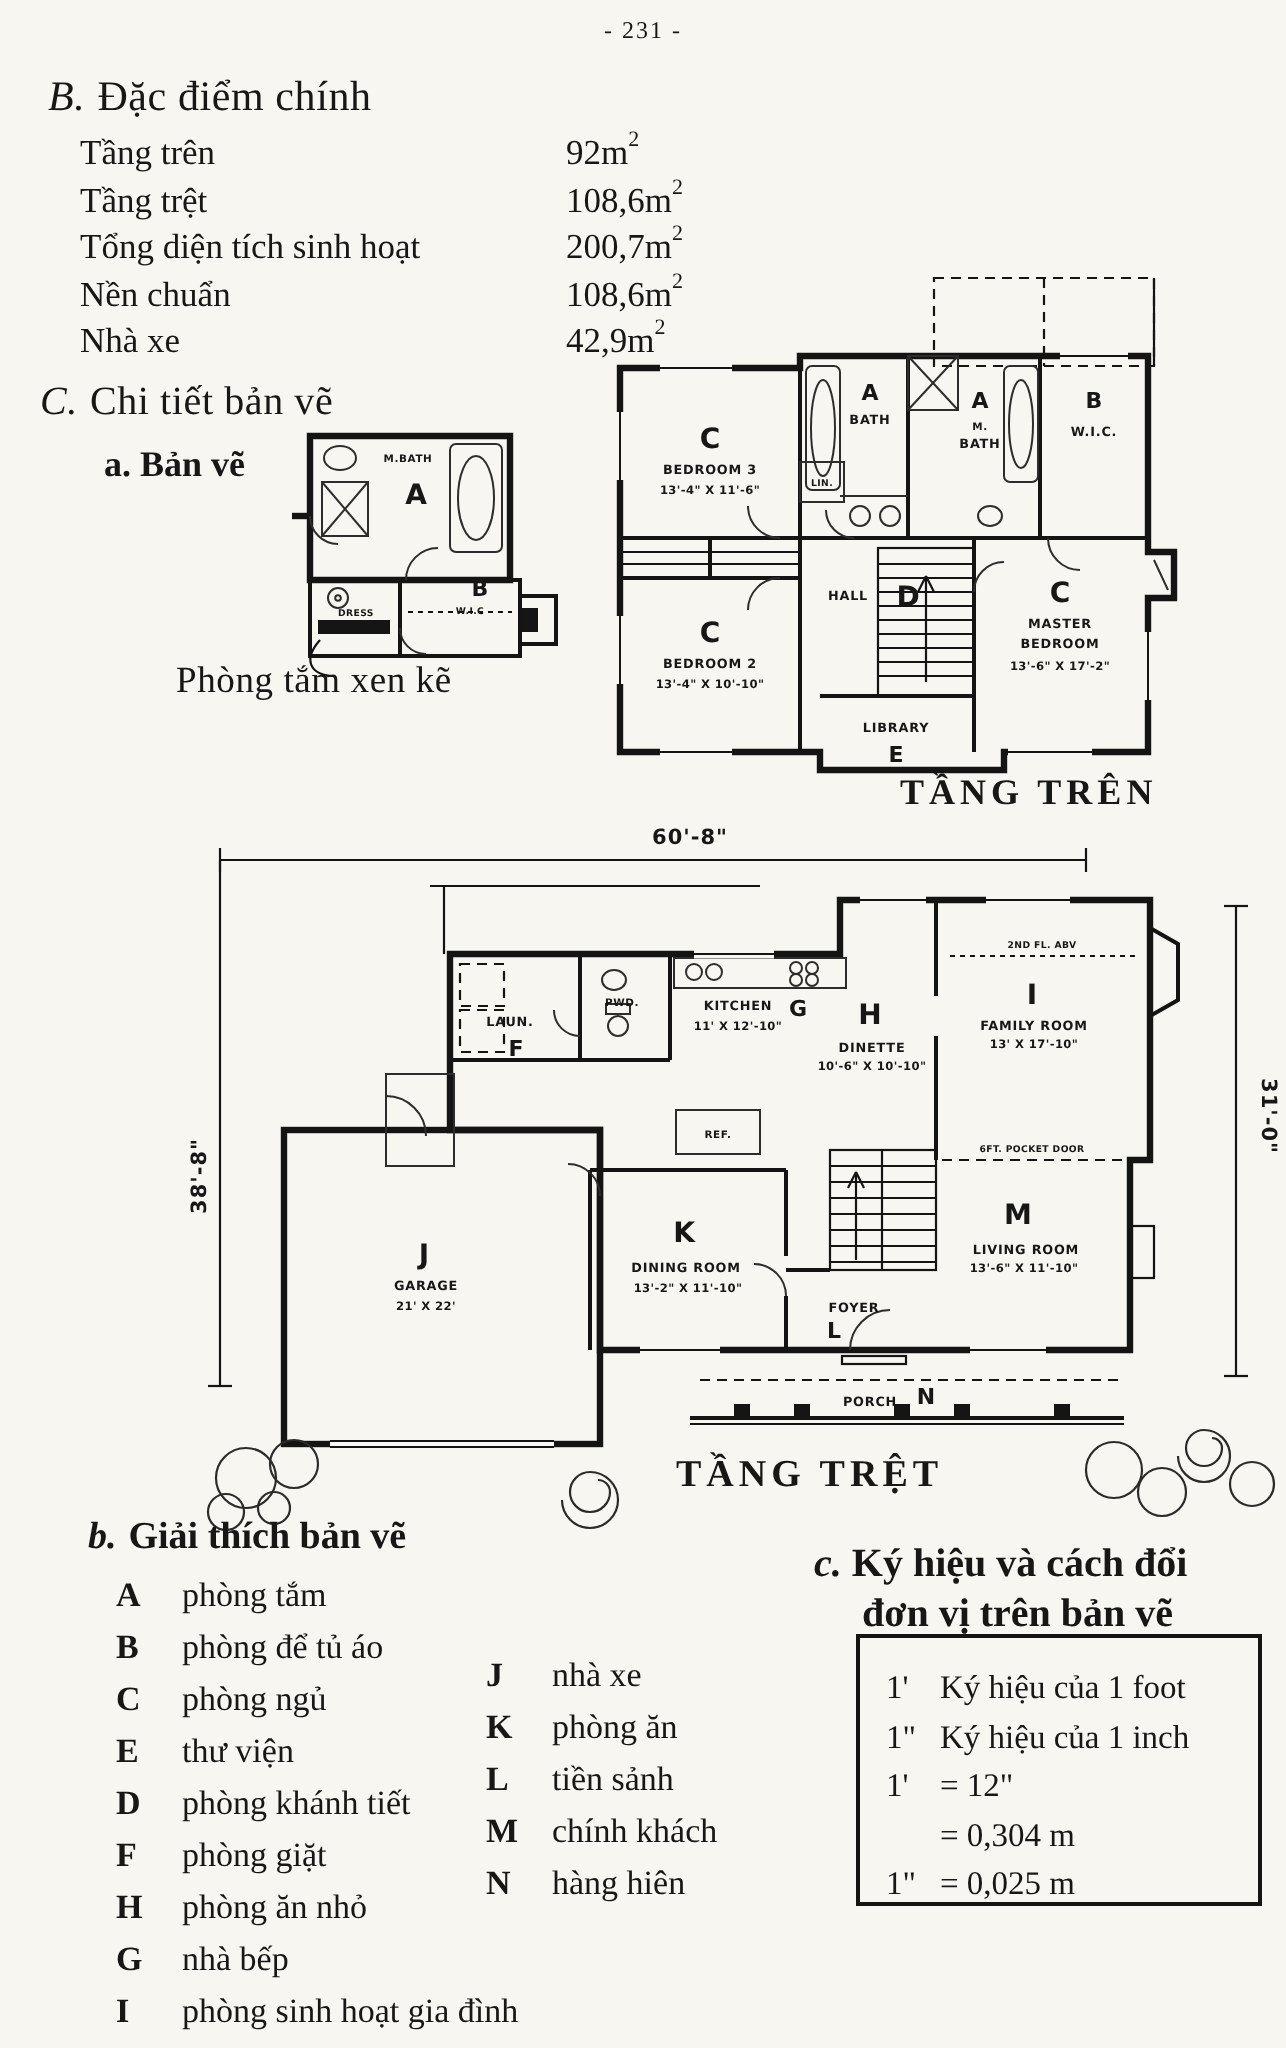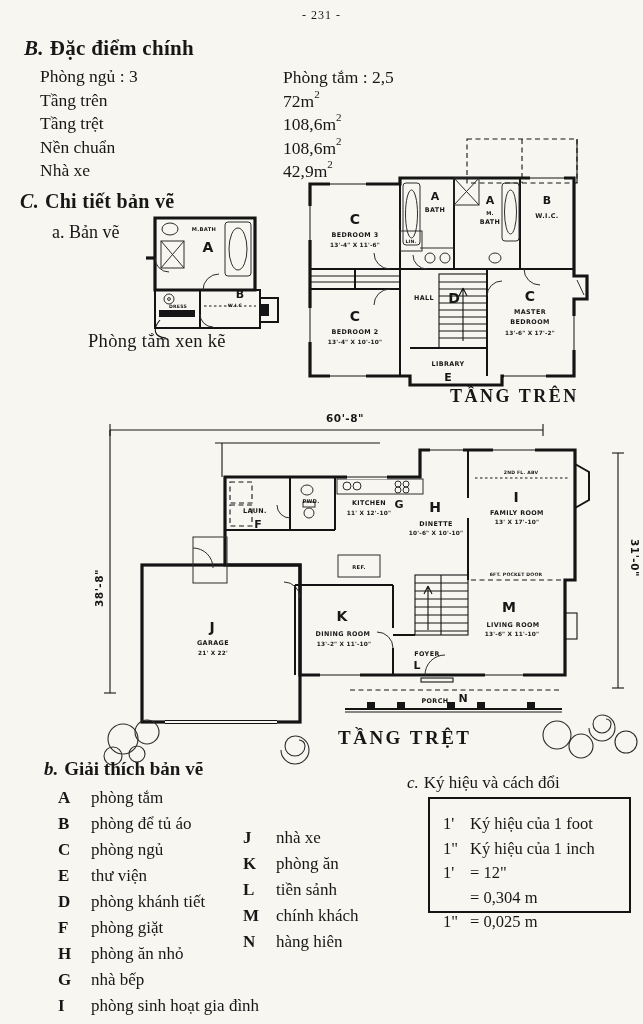--- a/index.html
+++ b/index.html
@@ -2,32 +2,32 @@
 <html><head>
 <meta charset="utf-8">
 <style>
   *{margin:0;padding:0;box-sizing:border-box}
   html,body{background:#e9e7e0}
   body{width:643px;height:1024px;position:relative;overflow:hidden;
        background:#f7f6f1;color:#171717;
        font-family:"Liberation Serif",serif}
   .abs{position:absolute}
   .page-num{top:8px;left:0;width:100%;text-align:center;font-size:12px;letter-spacing:1px}
-  .h1{font-size:21px;font-weight:bold;letter-spacing:.3px}
+  .h1{font-size:21px;font-weight:normal;letter-spacing:.3px}
   .h1 .hl{font-style:italic;margin-right:6px}
   .h2{font-size:19px;font-weight:bold}
   .h2 .hl{font-style:italic;margin-right:6px}
   .spec-row{display:flex;height:23.5px;font-size:17.5px;white-space:nowrap}
   .spec-label{width:243px}
   .spec-value sup{font-size:11px;position:relative;top:-2px}
   .inset-caption{font-size:18.5px;letter-spacing:.3px}
   .plan-caption{font-weight:bold;letter-spacing:2.5px;font-size:18px;font-family:"Liberation Serif",serif}
   .leg-row{height:26px;font-size:17px;white-space:nowrap}
   .leg-key{display:inline-block;width:33px;font-weight:bold}
-  .conv-head{font-size:17px;font-weight:normal;line-height:25px}
+  .conv-head{font-size:20px;font-weight:bold;line-height:25px}
   .conv-head .hl{font-style:italic;margin-right:5px}
   .conv-box{border:2.5px solid #141414;background:#f7f6f1;padding:15px 6px 0 13px}
   .conv-row{height:24.5px;font-size:16.5px;white-space:nowrap}
   .conv-sym{display:inline-block;width:27px}
   
   svg{overflow:visible}
   svg text{font-family:"DejaVu Sans",sans-serif;fill:#171717;text-anchor:middle;font-weight:bold}
   .rl{font-size:14px}
   .rl2{font-size:11px}
   .rn{font-size:6.4px;letter-spacing:.4px}
@@ -49,45 +49,45 @@
 <body>
 
 <div class="abs page-num">- 231 -</div>
 
 <div class="abs h1" style="left:24px;top:36px">
   <span class="hl">B.</span><span>Đặc điểm chính</span>
 </div>
 
 <div class="abs" style="left:40px;top:66px">
   <div class="spec-row">
-      <span class="spec-label">Phòng ngủ : 3</span>
-      <span class="spec-value"><span>Phòng tắm : 2,5</span><sup></sup></span>
-    </div>
-  <div class="spec-row">
       <span class="spec-label">Tầng trên</span>
-      <span class="spec-value"><span>72m</span><sup>2</sup></span>
+      <span class="spec-value"><span>92m</span><sup>2</sup></span>
     </div>
   <div class="spec-row">
       <span class="spec-label">Tầng trệt</span>
       <span class="spec-value"><span>108,6m</span><sup>2</sup></span>
     </div>
   <div class="spec-row">
+      <span class="spec-label">Tổng diện tích sinh hoạt</span>
+      <span class="spec-value"><span>200,7m</span><sup>2</sup></span>
+    </div>
+  <div class="spec-row">
       <span class="spec-label">Nền chuẩn</span>
       <span class="spec-value"><span>108,6m</span><sup>2</sup></span>
     </div>
   <div class="spec-row">
       <span class="spec-label">Nhà xe</span>
       <span class="spec-value"><span>42,9m</span><sup>2</sup></span>
     </div>
 </div>
 
 <div class="abs h1" style="left:20px;top:190px;font-size:20px">
   <span class="hl">C.</span><span>Chi tiết bản vẽ</span>
 </div>
-<div class="abs" style="left:52px;top:222px;font-size:18px;font-weight:normal">a. Bản vẽ</div>
+<div class="abs" style="left:52px;top:222px;font-size:18px;font-weight:bold">a. Bản vẽ</div>
 
 <svg class="abs" style="left:146px;top:210px" width="140" height="132" viewBox="0 0 140 132">
   <g class="w3">
     <path d="M9,8 H109 V80 H9 Z"></path>
     <path d="M0,48 H9"></path>
   </g>
   <g class="w2">
     <path d="M54,80 H114 V118 H54 Z"></path>
     <path d="M9,80 V118 H54"></path>
     <rect x="114" y="88" width="18" height="24"></rect>
@@ -377,19 +377,19 @@
   <div class="leg-row"><span class="leg-key">K</span><span>phòng ăn</span></div>
   <div class="leg-row"><span class="leg-key">L</span><span>tiền sảnh</span></div>
   <div class="leg-row"><span class="leg-key">M</span><span>chính khách</span></div>
   <div class="leg-row"><span class="leg-key">N</span><span>hàng hiên</span></div>
 </div>
 
 <div class="abs conv-head" style="left:407px;top:770px">
   <div><span class="hl">c.</span><span>Ký hiệu và cách đổi</span></div>
   <div style="padding-left:24px">đơn vị trên bản vẽ</div>
 </div>
-<div class="abs conv-box" style="left:428px;top:797px;width:203px;height:116px">
+<div class="abs conv-box" style="left:428px;top:817px;width:203px;height:136px">
   <div class="conv-row"><span class="conv-sym">1'</span><span>Ký hiệu của 1 foot</span></div>
   <div class="conv-row"><span class="conv-sym">1"</span><span>Ký hiệu của 1 inch</span></div>
   <div class="conv-row"><span class="conv-sym">1'</span><span>= 12"</span></div>
   <div class="conv-row"><span class="conv-sym"></span><span>= 0,304 m</span></div>
   <div class="conv-row"><span class="conv-sym">1"</span><span>= 0,025 m</span></div>
 </div>
 
 </body></html>

